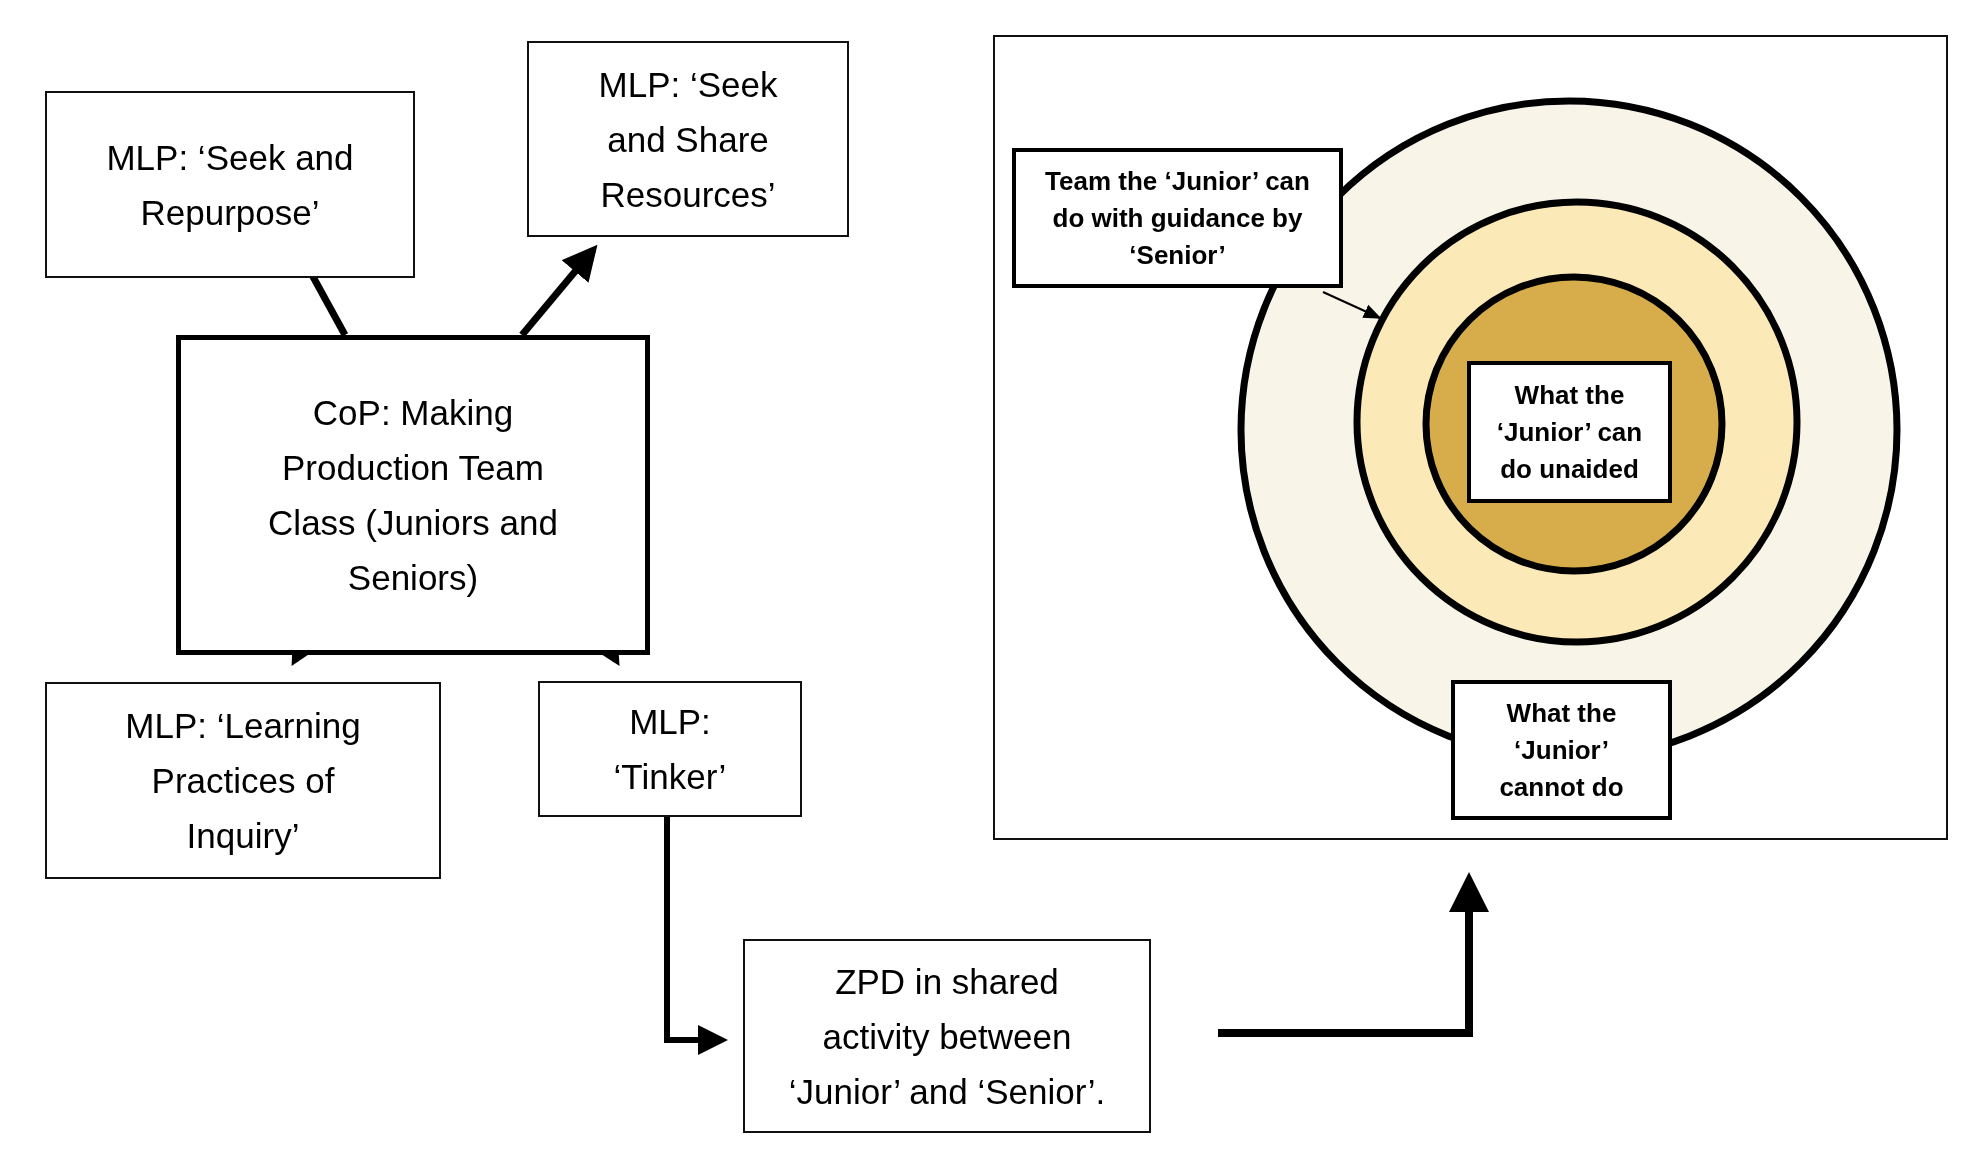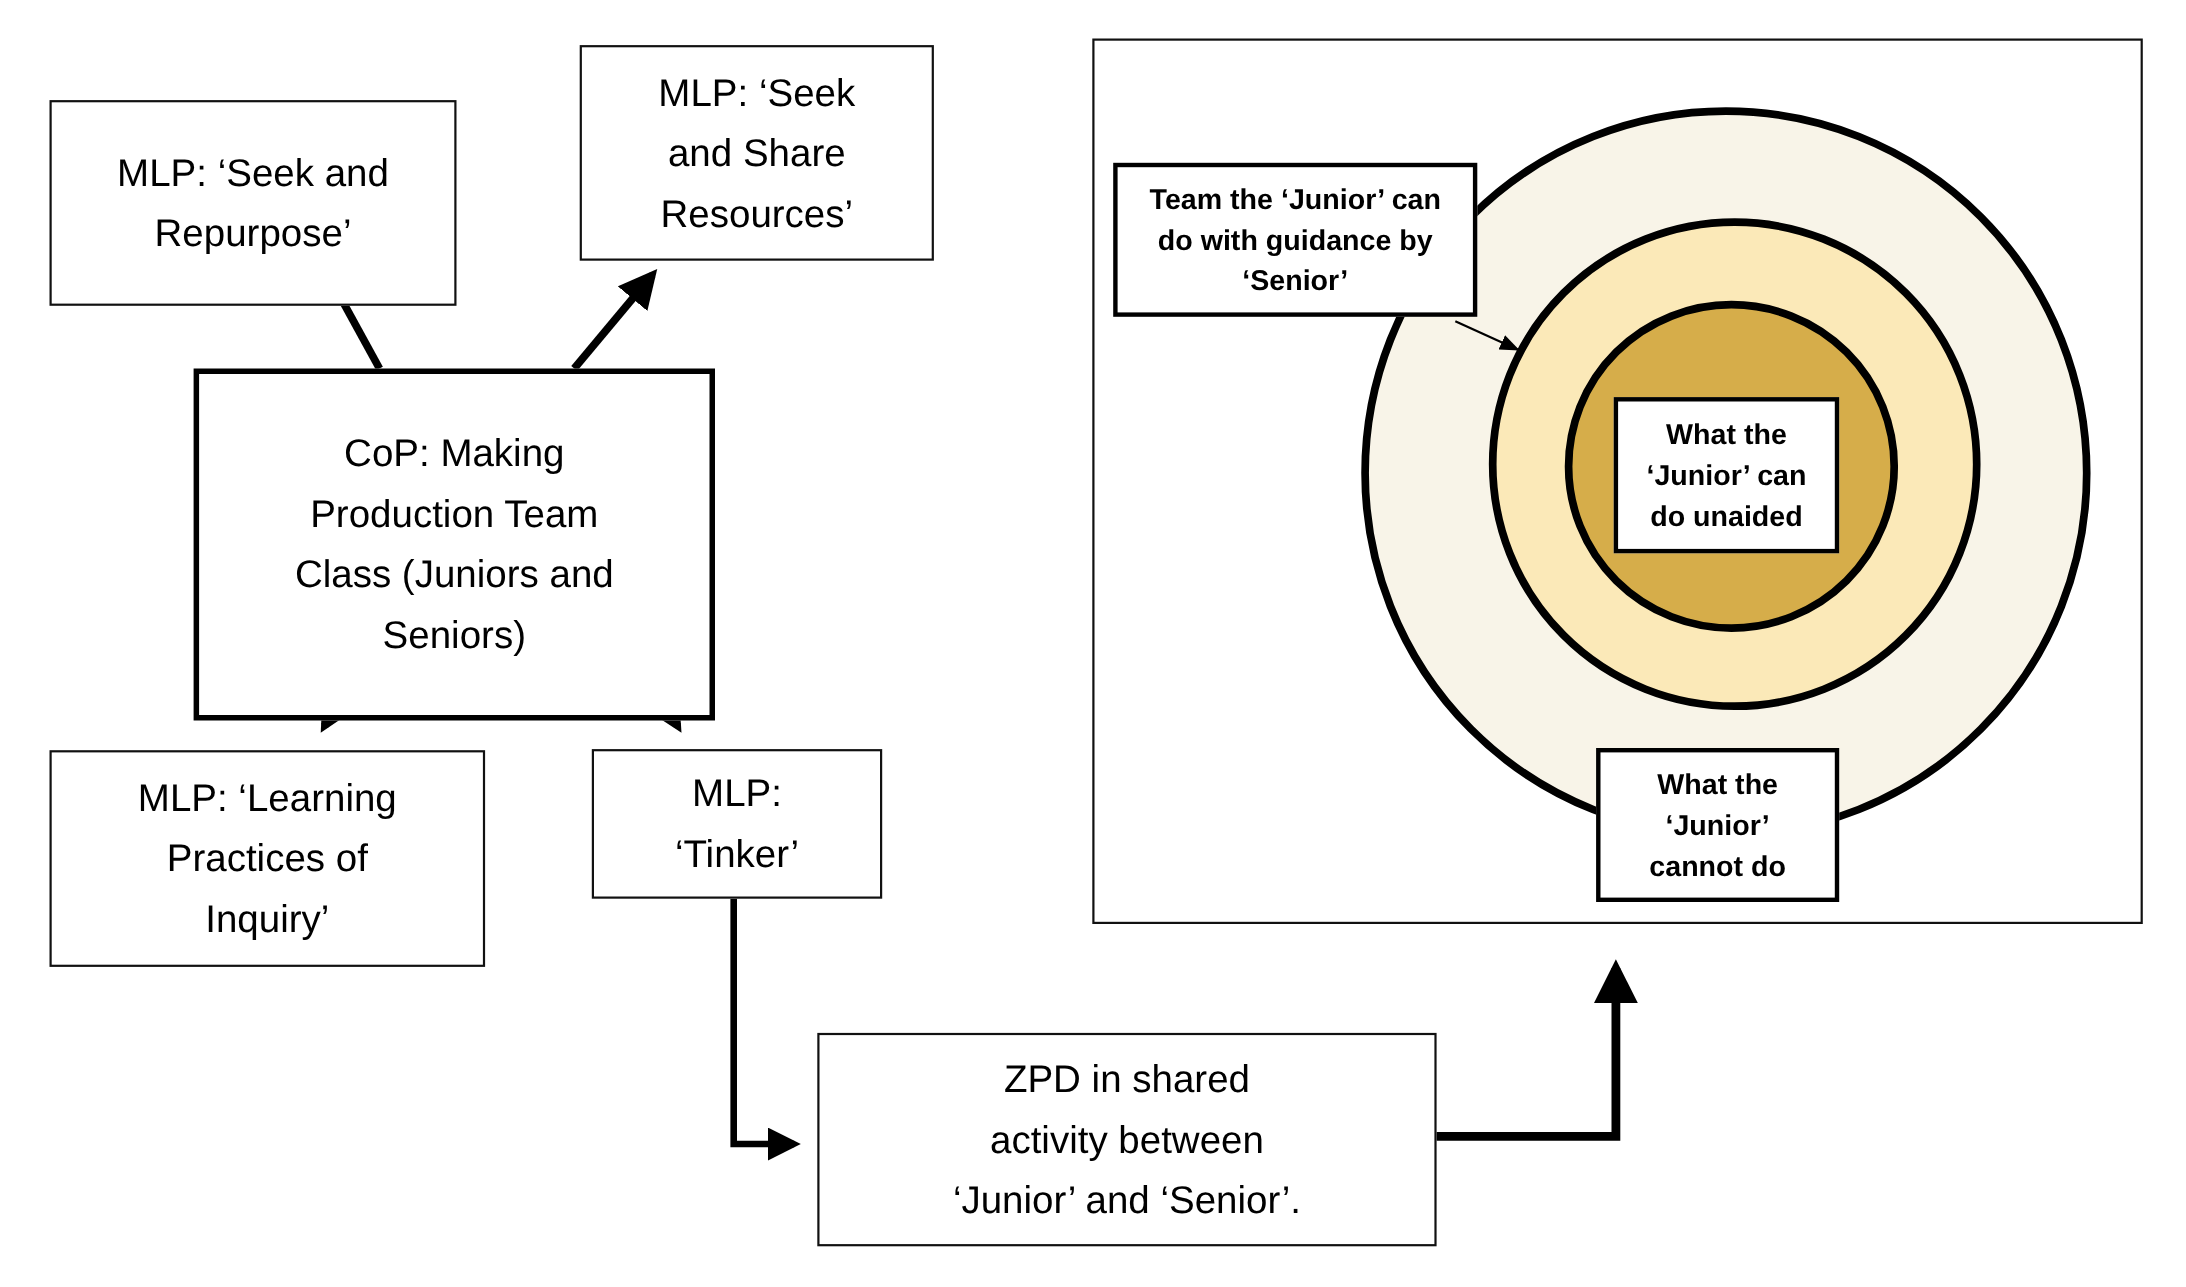--- a/index.html
+++ b/index.html
@@ -61,21 +61,21 @@
 <div class="box thin big" style="left:45px;top:682px;width:396px;height:197px;">
   <span class="txt">MLP: ‘Learning
 Practices of
 Inquiry’</span>
 </div>
 <div class="box thin big" style="left:521px;top:681px;width:264px;height:136px;margin-left:17px;">
   <span class="txt">MLP:
 ‘Tinker’</span>
 </div>
 
-<div class="box thin big" style="left:743px;top:939px;width:563px;height:194px;">
+<div class="box thin big" style="left:743px;top:939px;width:408px;height:194px;">
   <span class="txt">ZPD in shared
 activity between
 ‘Junior’ and ‘Senior’.</span>
 </div>
 
 <div class="box thick small" style="left:1012px;top:148px;width:331px;height:140px;border-width:4px;">
   <span class="txt">Team the ‘Junior’ can
 do with guidance by
 ‘Senior’</span>
 </div>

